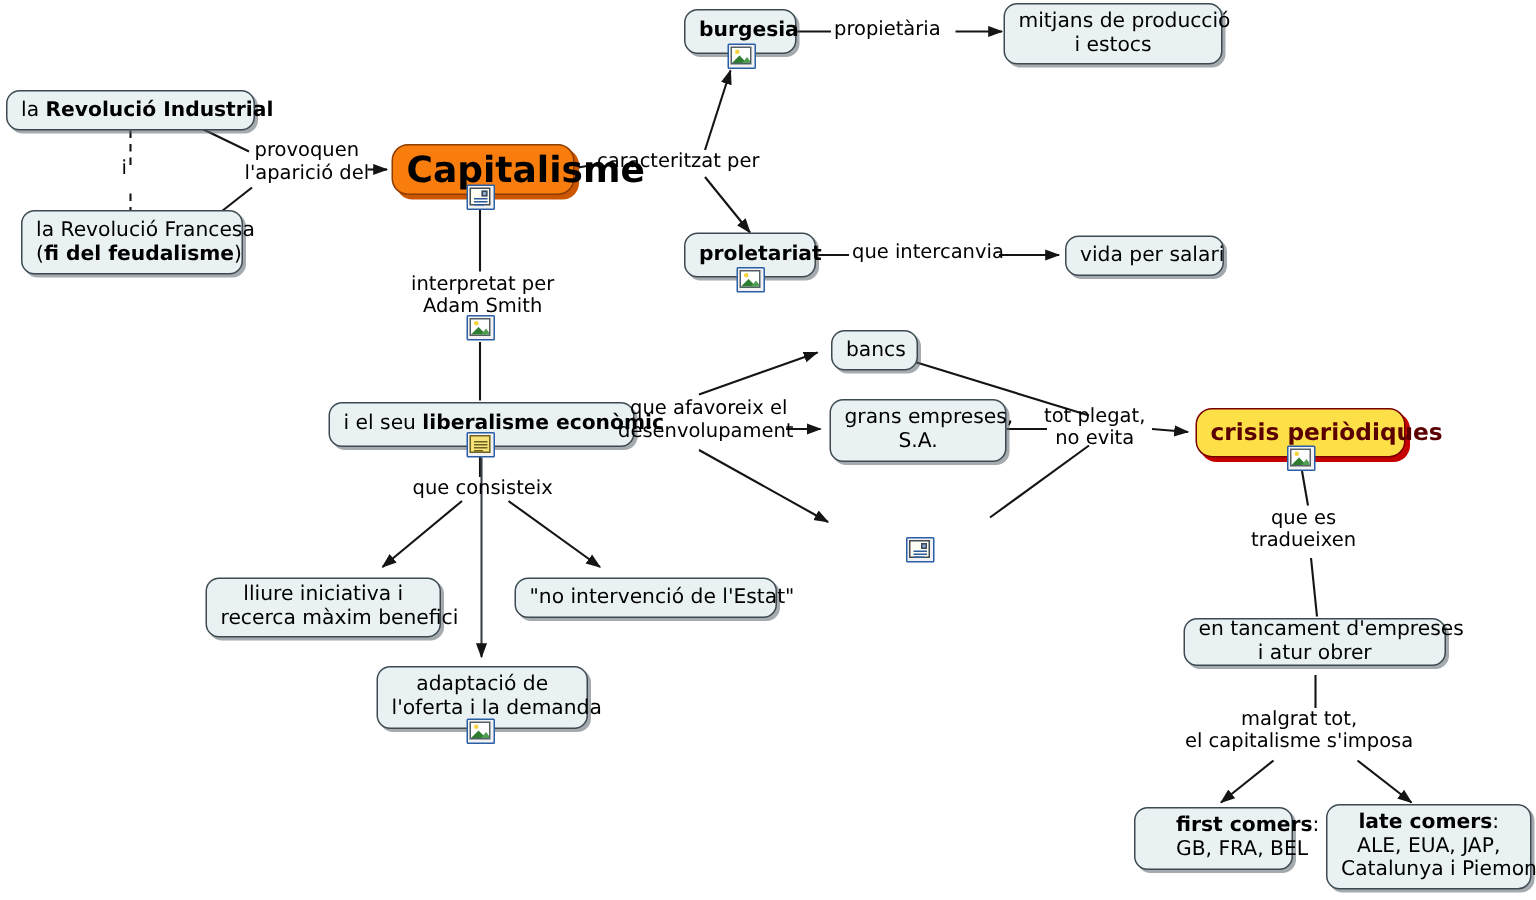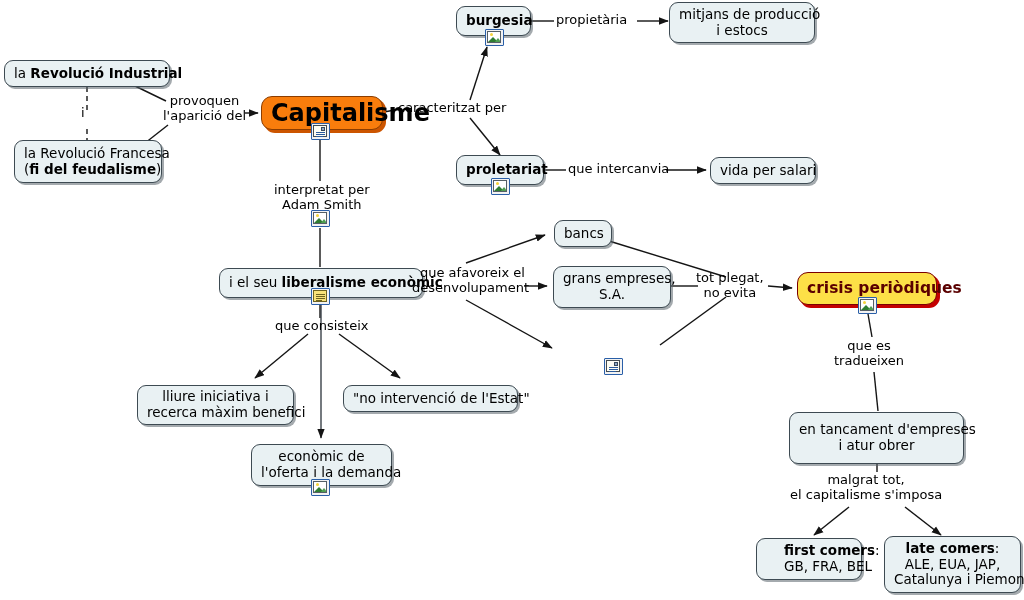--- a/index.html
+++ b/index.html
@@ -278,42 +278,42 @@
       <span>recerca màxim benefici</span>
     </span>
   </div>
 
   <div class="node" style="left:343px; top:385px; width:175px; height:27px;">
     <span class="inner">"no intervenció de l'Estat"</span>
   </div>
 
   <div class="node" style="left:251px; top:444px; width:141px; height:42px;">
     <span class="inner">
-      <span>econòmic de</span><br>
+      <span>adaptació de</span><br>
       <span>l'oferta i la demanda</span>
     </span>
   </div>
 
   <div class="node" style="left:554px; top:220px; width:58px; height:27px;">
     <span class="inner">bancs</span>
   </div>
 
   <div class="node" style="left:553px; top:266px; width:118px; height:42px;">
     <span class="inner">
       <span>grans empreses,</span><br>
       <span>S.A.</span>
     </span>
   </div>
 
 
   <div class="node concept-crisis" style="left:797px; top:272px; width:140px; height:33px;">
     <span class="inner">crisis periòdiques</span>
   </div>
 
-  <div class="node" style="left:789px; top:412px; width:175px; height:52px;justify-content:flex-end;">
+  <div class="node" style="left:789px; top:412px; width:175px; height:32px;justify-content:flex-end;">
     <span class="inner">
       <span>en tancament d'empreses</span><br>
       <span>i atur obrer</span>
     </span>
   </div>
 
   <div class="node" style="left:756px; top:538px; width:106px; height:42px;padding-left:27px;">
     <span class="inner">
       <b>first comers</b><span>:</span><br>
       <span>GB, FRA, BEL</span>

